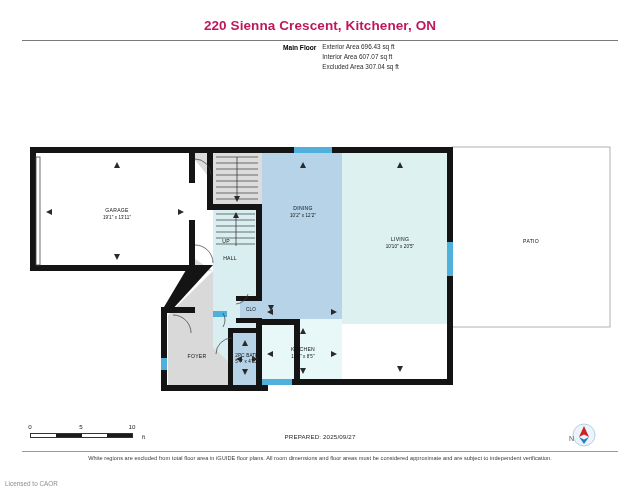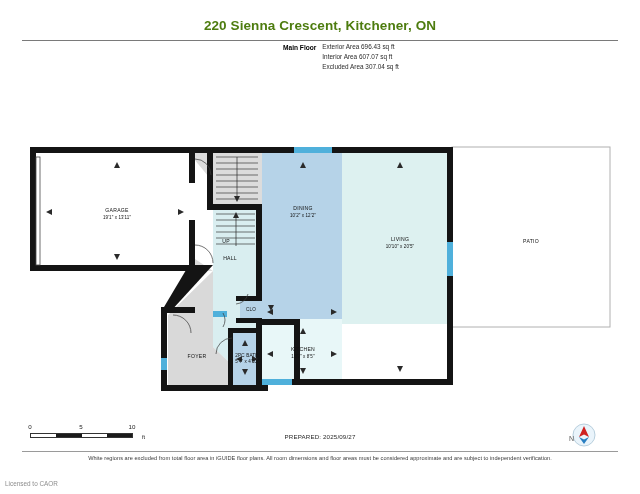--- a/index.html
+++ b/index.html
@@ -19,21 +19,21 @@
   
   #header-title {
     position: absolute;
     left: 0;
     top: 18px;
     width: 640px;
     text-align: center;
     font-size: 13.5px;
     font-weight: bold;
     letter-spacing: 0.1px;
-    color: #4d7c0f;
+    color: #be185d;
   }
   #header-rule {
     position: absolute;
     left: 22px;
     top: 40px;
     width: 596px;
     height: 1px;
     background: #7a7a7a;
   }
   #area-summary {

